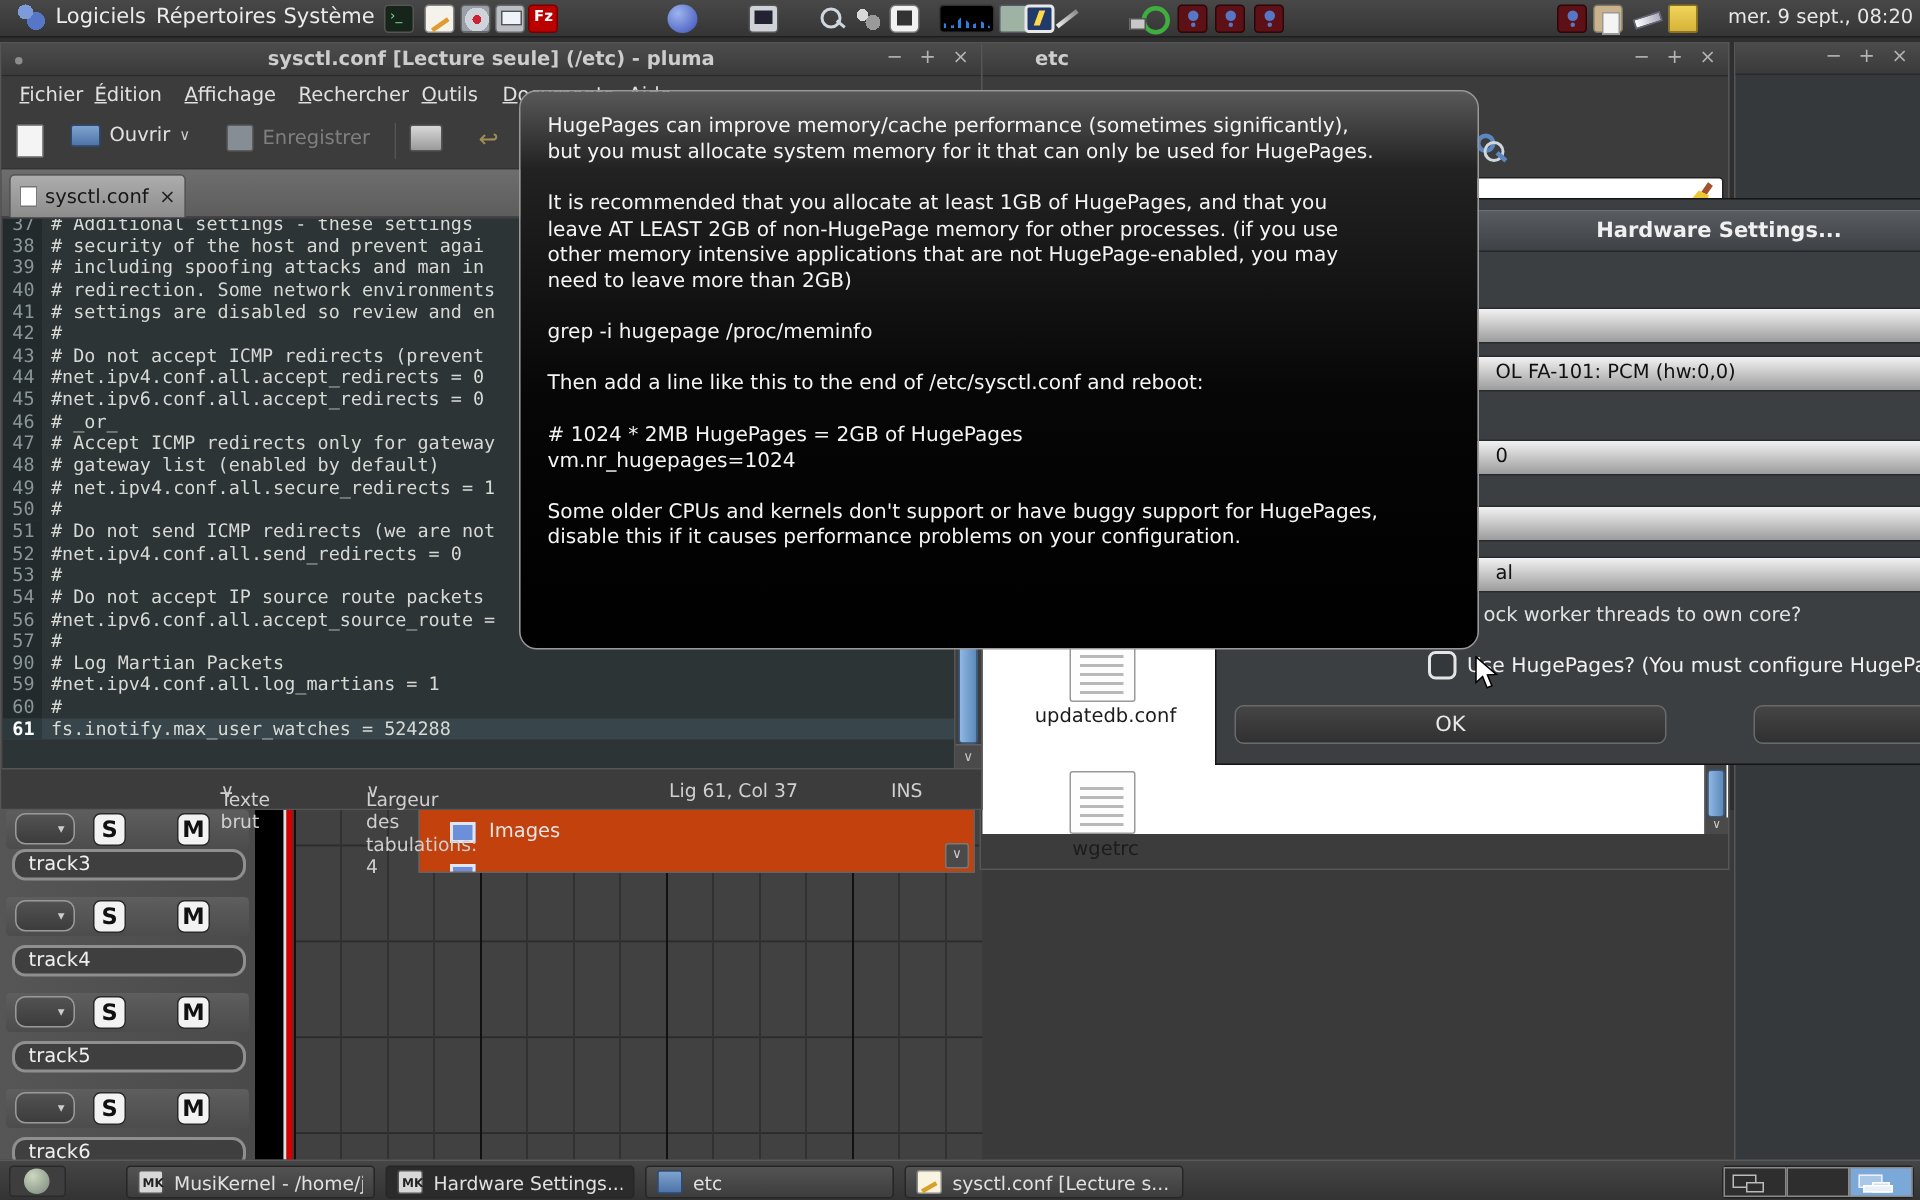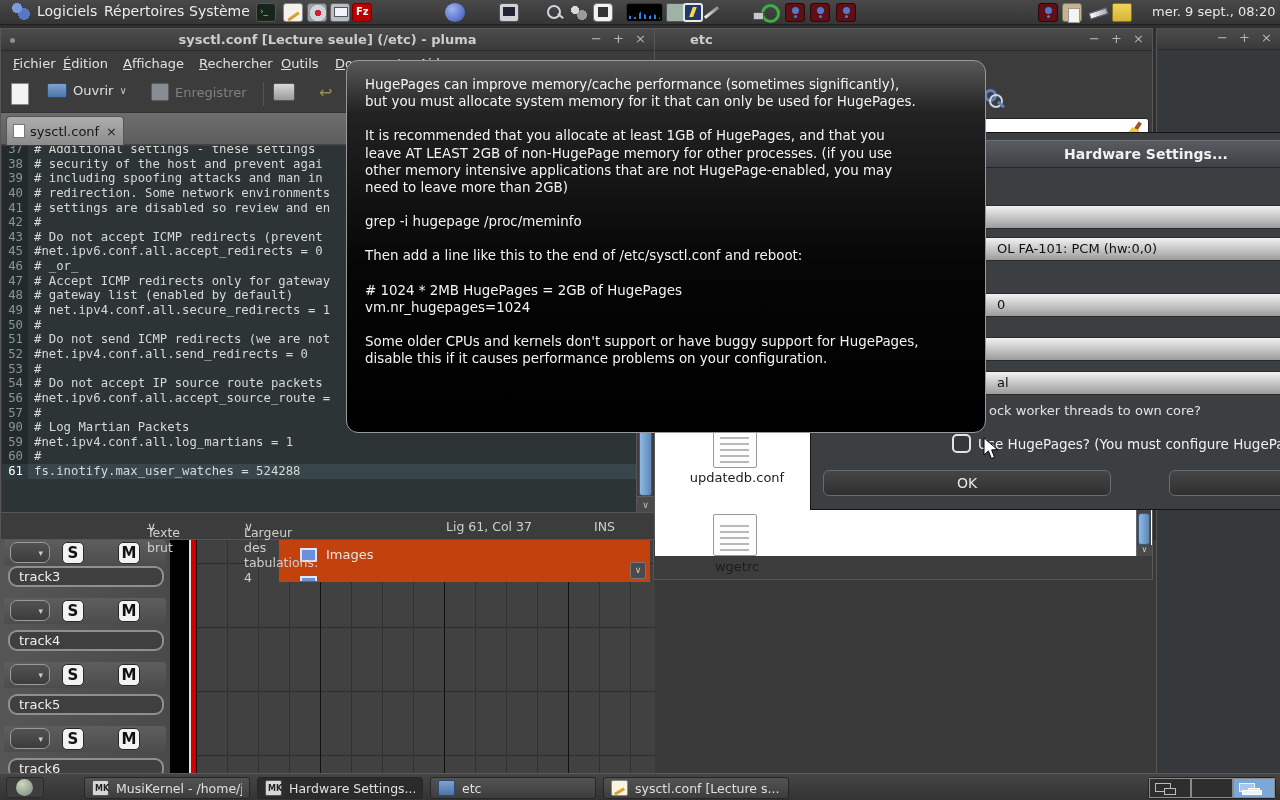--- a/index.html
+++ b/index.html
@@ -87,21 +87,21 @@
     border:1px solid #555; border-bottom:none; border-radius:4px 4px 0 0; display:flex; align-items:center; padding:0 6px; gap:5px; }
   .tab-ico { width:12px; height:14px; background:#fff; border:1px solid #777; }
   .tab-label { font-size:13px; color:#161616; flex:1; }
   .tab-close { font-size:13px; color:#222; cursor:default; }
   .editor { position:absolute; left:1px; top:117px; width:636px; height:366px; background:#2d3436; overflow:hidden; }
   .elines { margin-top:-4px; }
   .eline { display:flex; height:14.65px; line-height:14.65px; font-family:"DejaVu Sans Mono","Liberation Mono",monospace; font-size:12.3px; white-space:pre; }
   .eline .ln { width:26px; background:#222a2c; color:#8a9699; text-align:right; padding-right:5px; flex:none; }
   .eline .code { padding-left:6px; color:#d6d9d4; }
   .eline.cur { background:#38454a; }
-  .eline.cur .ln { color:#fff; font-weight:normal; background:#2c3a3e; }
+  .eline.cur .ln { color:#fff; font-weight:bold; background:#2c3a3e; }
   .pvscroll { position:absolute; right:1px; top:117px; width:17px; height:366px; background:#3f3f3f; border-left:1px solid #555; }
   .pvthumb { position:absolute; left:2px; top:278px; width:13px; height:72px; border-radius:3px;
     background:linear-gradient(90deg,#8fb8e4,#5c88b8); border:1px solid #39597c; }
   .pvbtn { position:absolute; left:0; bottom:0; width:17px; height:16px; background:#4a4a4a; border-top:1px solid #606060;
     color:#c5c5c5; font-size:9px; text-align:center; line-height:16px; }
   .pstatus { position:absolute; left:0; bottom:0; right:0; height:27px; background:#3c3c3c; border-top:1px solid #555;
     color:#cfcfcf; font-size:12.5px; }
   .pstatus span { position:absolute; top:6px; }
 
   
@@ -380,20 +380,21 @@
     </div>
     <div class="editor" data-name="text-editor-area">
       <div class="elines" id="editor-lines">
           <div class="eline" data-name="editor-line"><span class="ln" data-name="line-number">37</span><span class="code" data-name="line-text"># Additional settings - these settings</span></div>
           <div class="eline" data-name="editor-line"><span class="ln" data-name="line-number">38</span><span class="code" data-name="line-text"># security of the host and prevent agai</span></div>
           <div class="eline" data-name="editor-line"><span class="ln" data-name="line-number">39</span><span class="code" data-name="line-text"># including spoofing attacks and man in</span></div>
           <div class="eline" data-name="editor-line"><span class="ln" data-name="line-number">40</span><span class="code" data-name="line-text"># redirection. Some network environments</span></div>
           <div class="eline" data-name="editor-line"><span class="ln" data-name="line-number">41</span><span class="code" data-name="line-text"># settings are disabled so review and en</span></div>
           <div class="eline" data-name="editor-line"><span class="ln" data-name="line-number">42</span><span class="code" data-name="line-text">#</span></div>
           <div class="eline" data-name="editor-line"><span class="ln" data-name="line-number">43</span><span class="code" data-name="line-text"># Do not accept ICMP redirects (prevent</span></div>
+          <div class="eline" data-name="editor-line"><span class="ln" data-name="line-number">44</span><span class="code" data-name="line-text">#net.ipv4.conf.all.accept_redirects = 0</span></div>
           <div class="eline" data-name="editor-line"><span class="ln" data-name="line-number">45</span><span class="code" data-name="line-text">#net.ipv6.conf.all.accept_redirects = 0</span></div>
           <div class="eline" data-name="editor-line"><span class="ln" data-name="line-number">46</span><span class="code" data-name="line-text"># _or_</span></div>
           <div class="eline" data-name="editor-line"><span class="ln" data-name="line-number">47</span><span class="code" data-name="line-text"># Accept ICMP redirects only for gateway</span></div>
           <div class="eline" data-name="editor-line"><span class="ln" data-name="line-number">48</span><span class="code" data-name="line-text"># gateway list (enabled by default)</span></div>
           <div class="eline" data-name="editor-line"><span class="ln" data-name="line-number">49</span><span class="code" data-name="line-text"># net.ipv4.conf.all.secure_redirects = 1</span></div>
           <div class="eline" data-name="editor-line"><span class="ln" data-name="line-number">50</span><span class="code" data-name="line-text">#</span></div>
           <div class="eline" data-name="editor-line"><span class="ln" data-name="line-number">51</span><span class="code" data-name="line-text"># Do not send ICMP redirects (we are not</span></div>
           <div class="eline" data-name="editor-line"><span class="ln" data-name="line-number">52</span><span class="code" data-name="line-text">#net.ipv4.conf.all.send_redirects = 0</span></div>
           <div class="eline" data-name="editor-line"><span class="ln" data-name="line-number">53</span><span class="code" data-name="line-text">#</span></div>
           <div class="eline" data-name="editor-line"><span class="ln" data-name="line-number">54</span><span class="code" data-name="line-text"># Do not accept IP source route packets</span></div>

